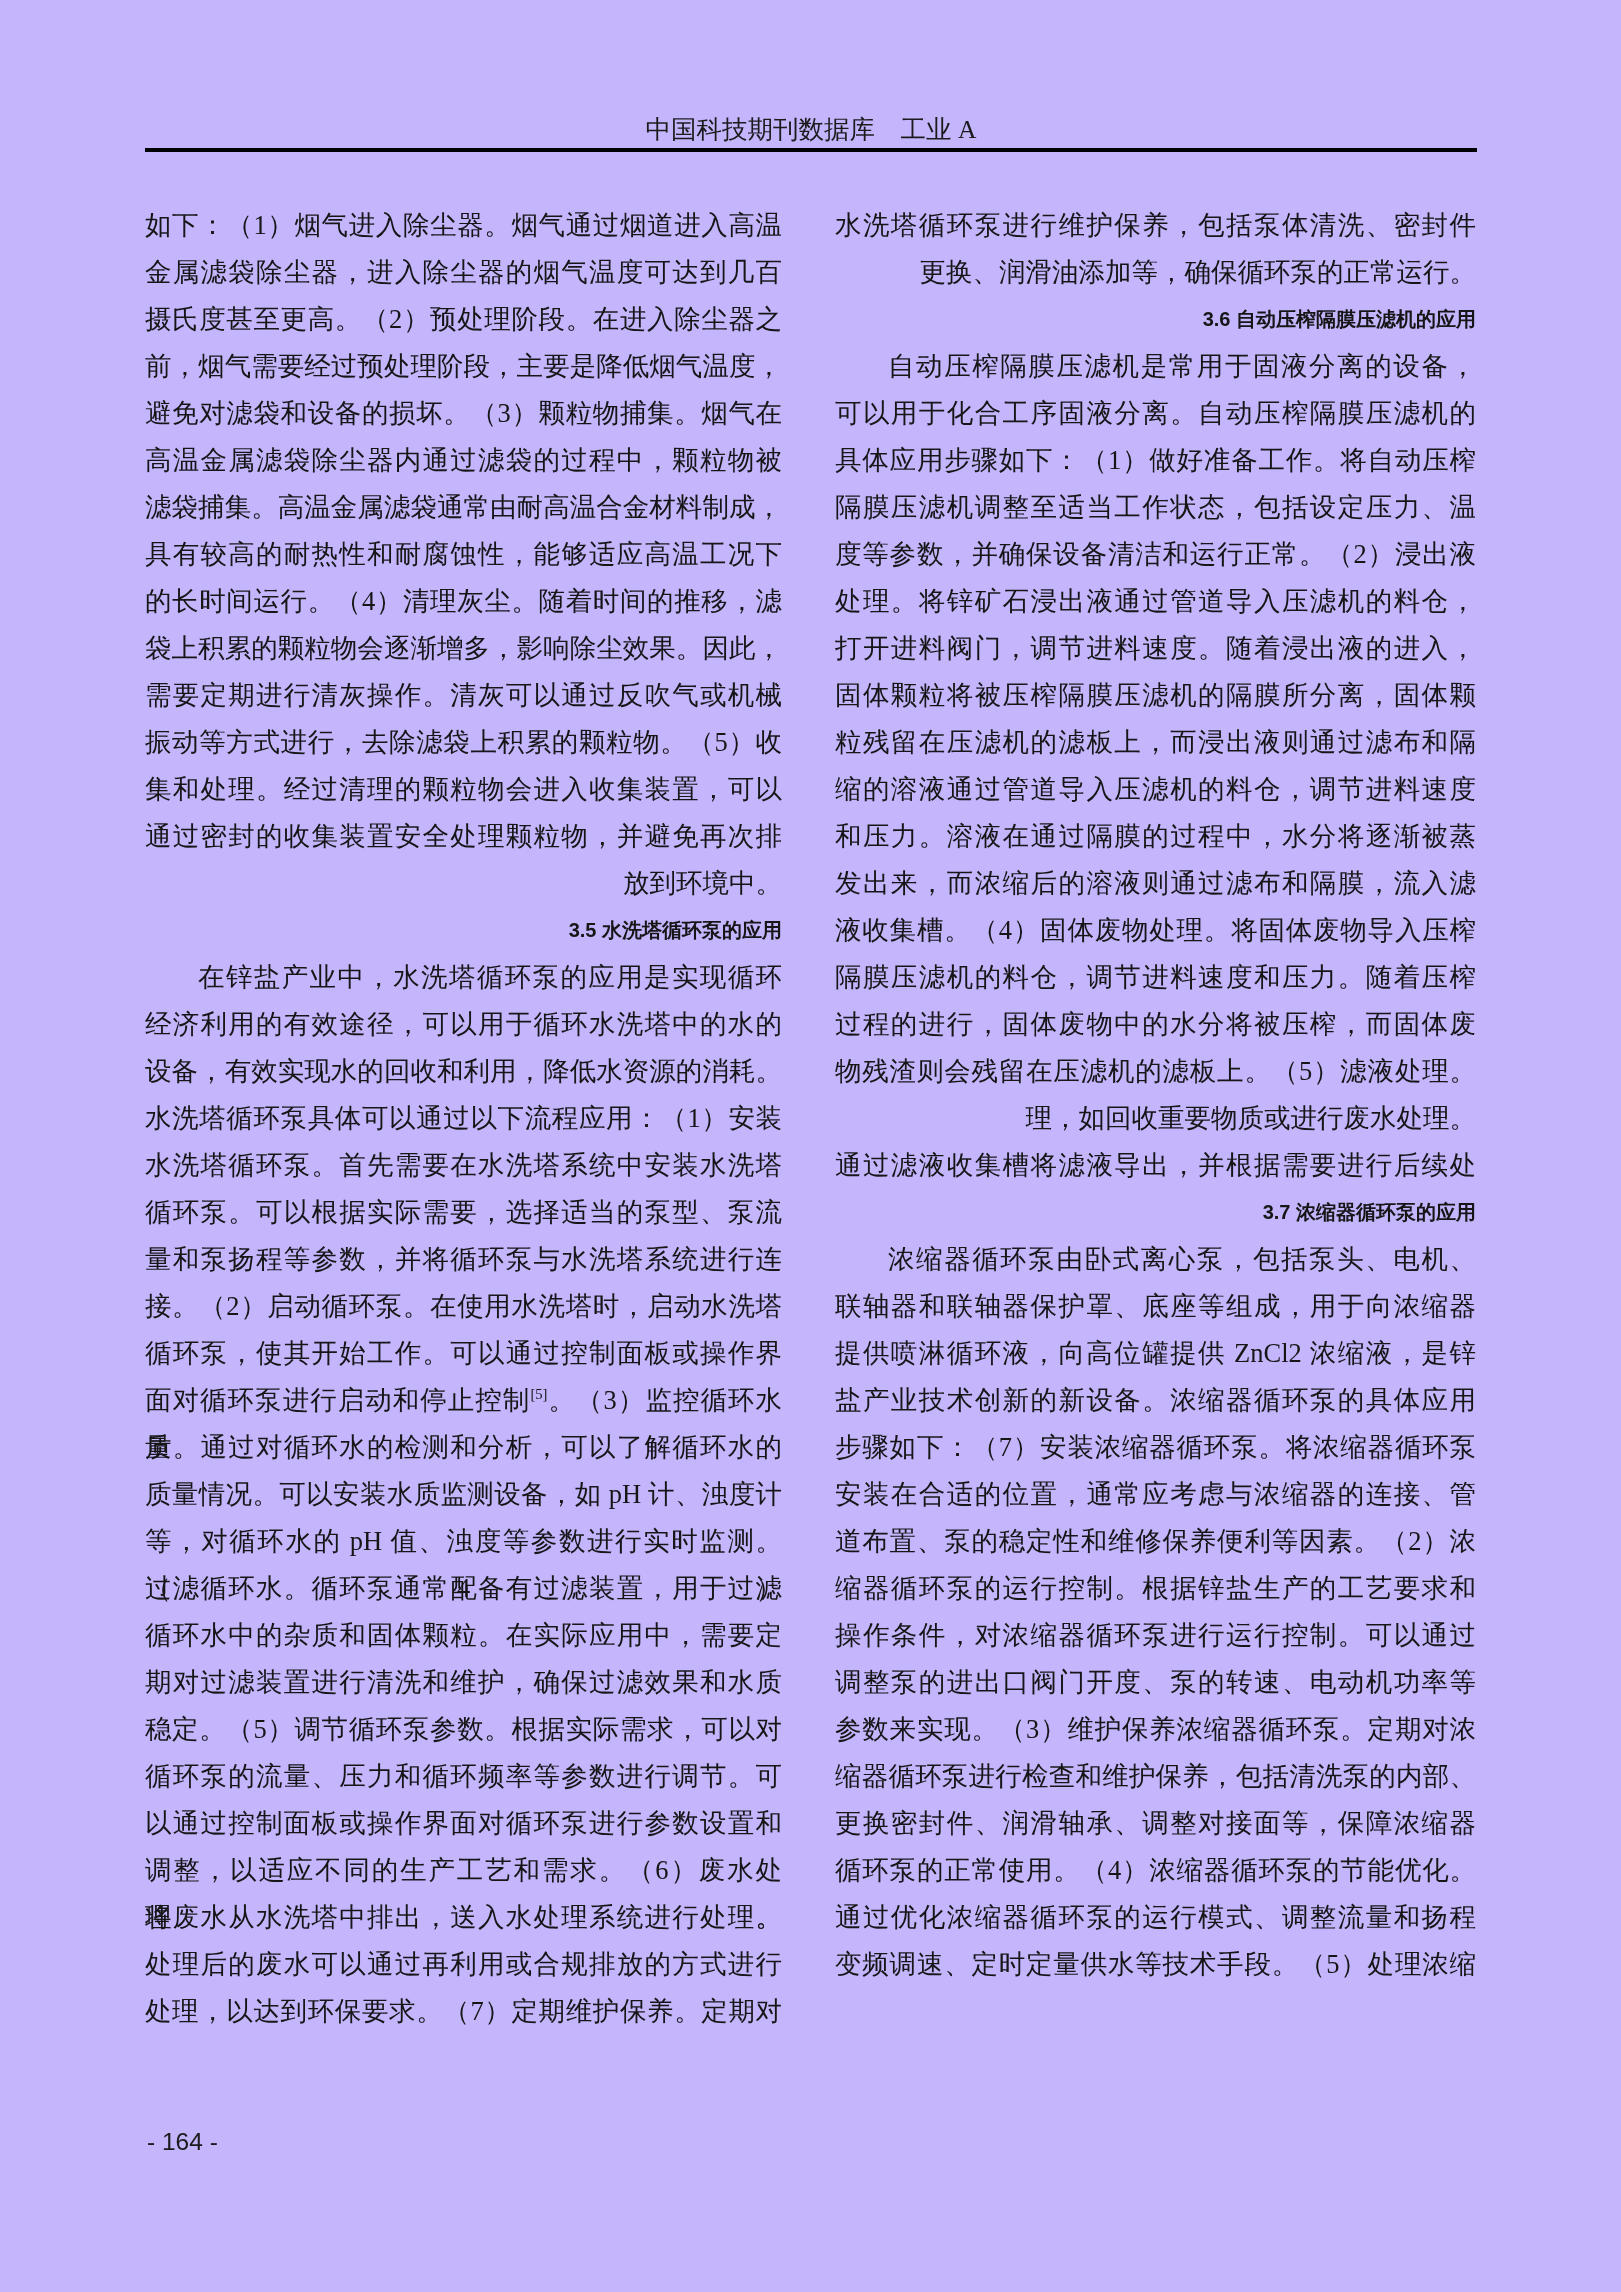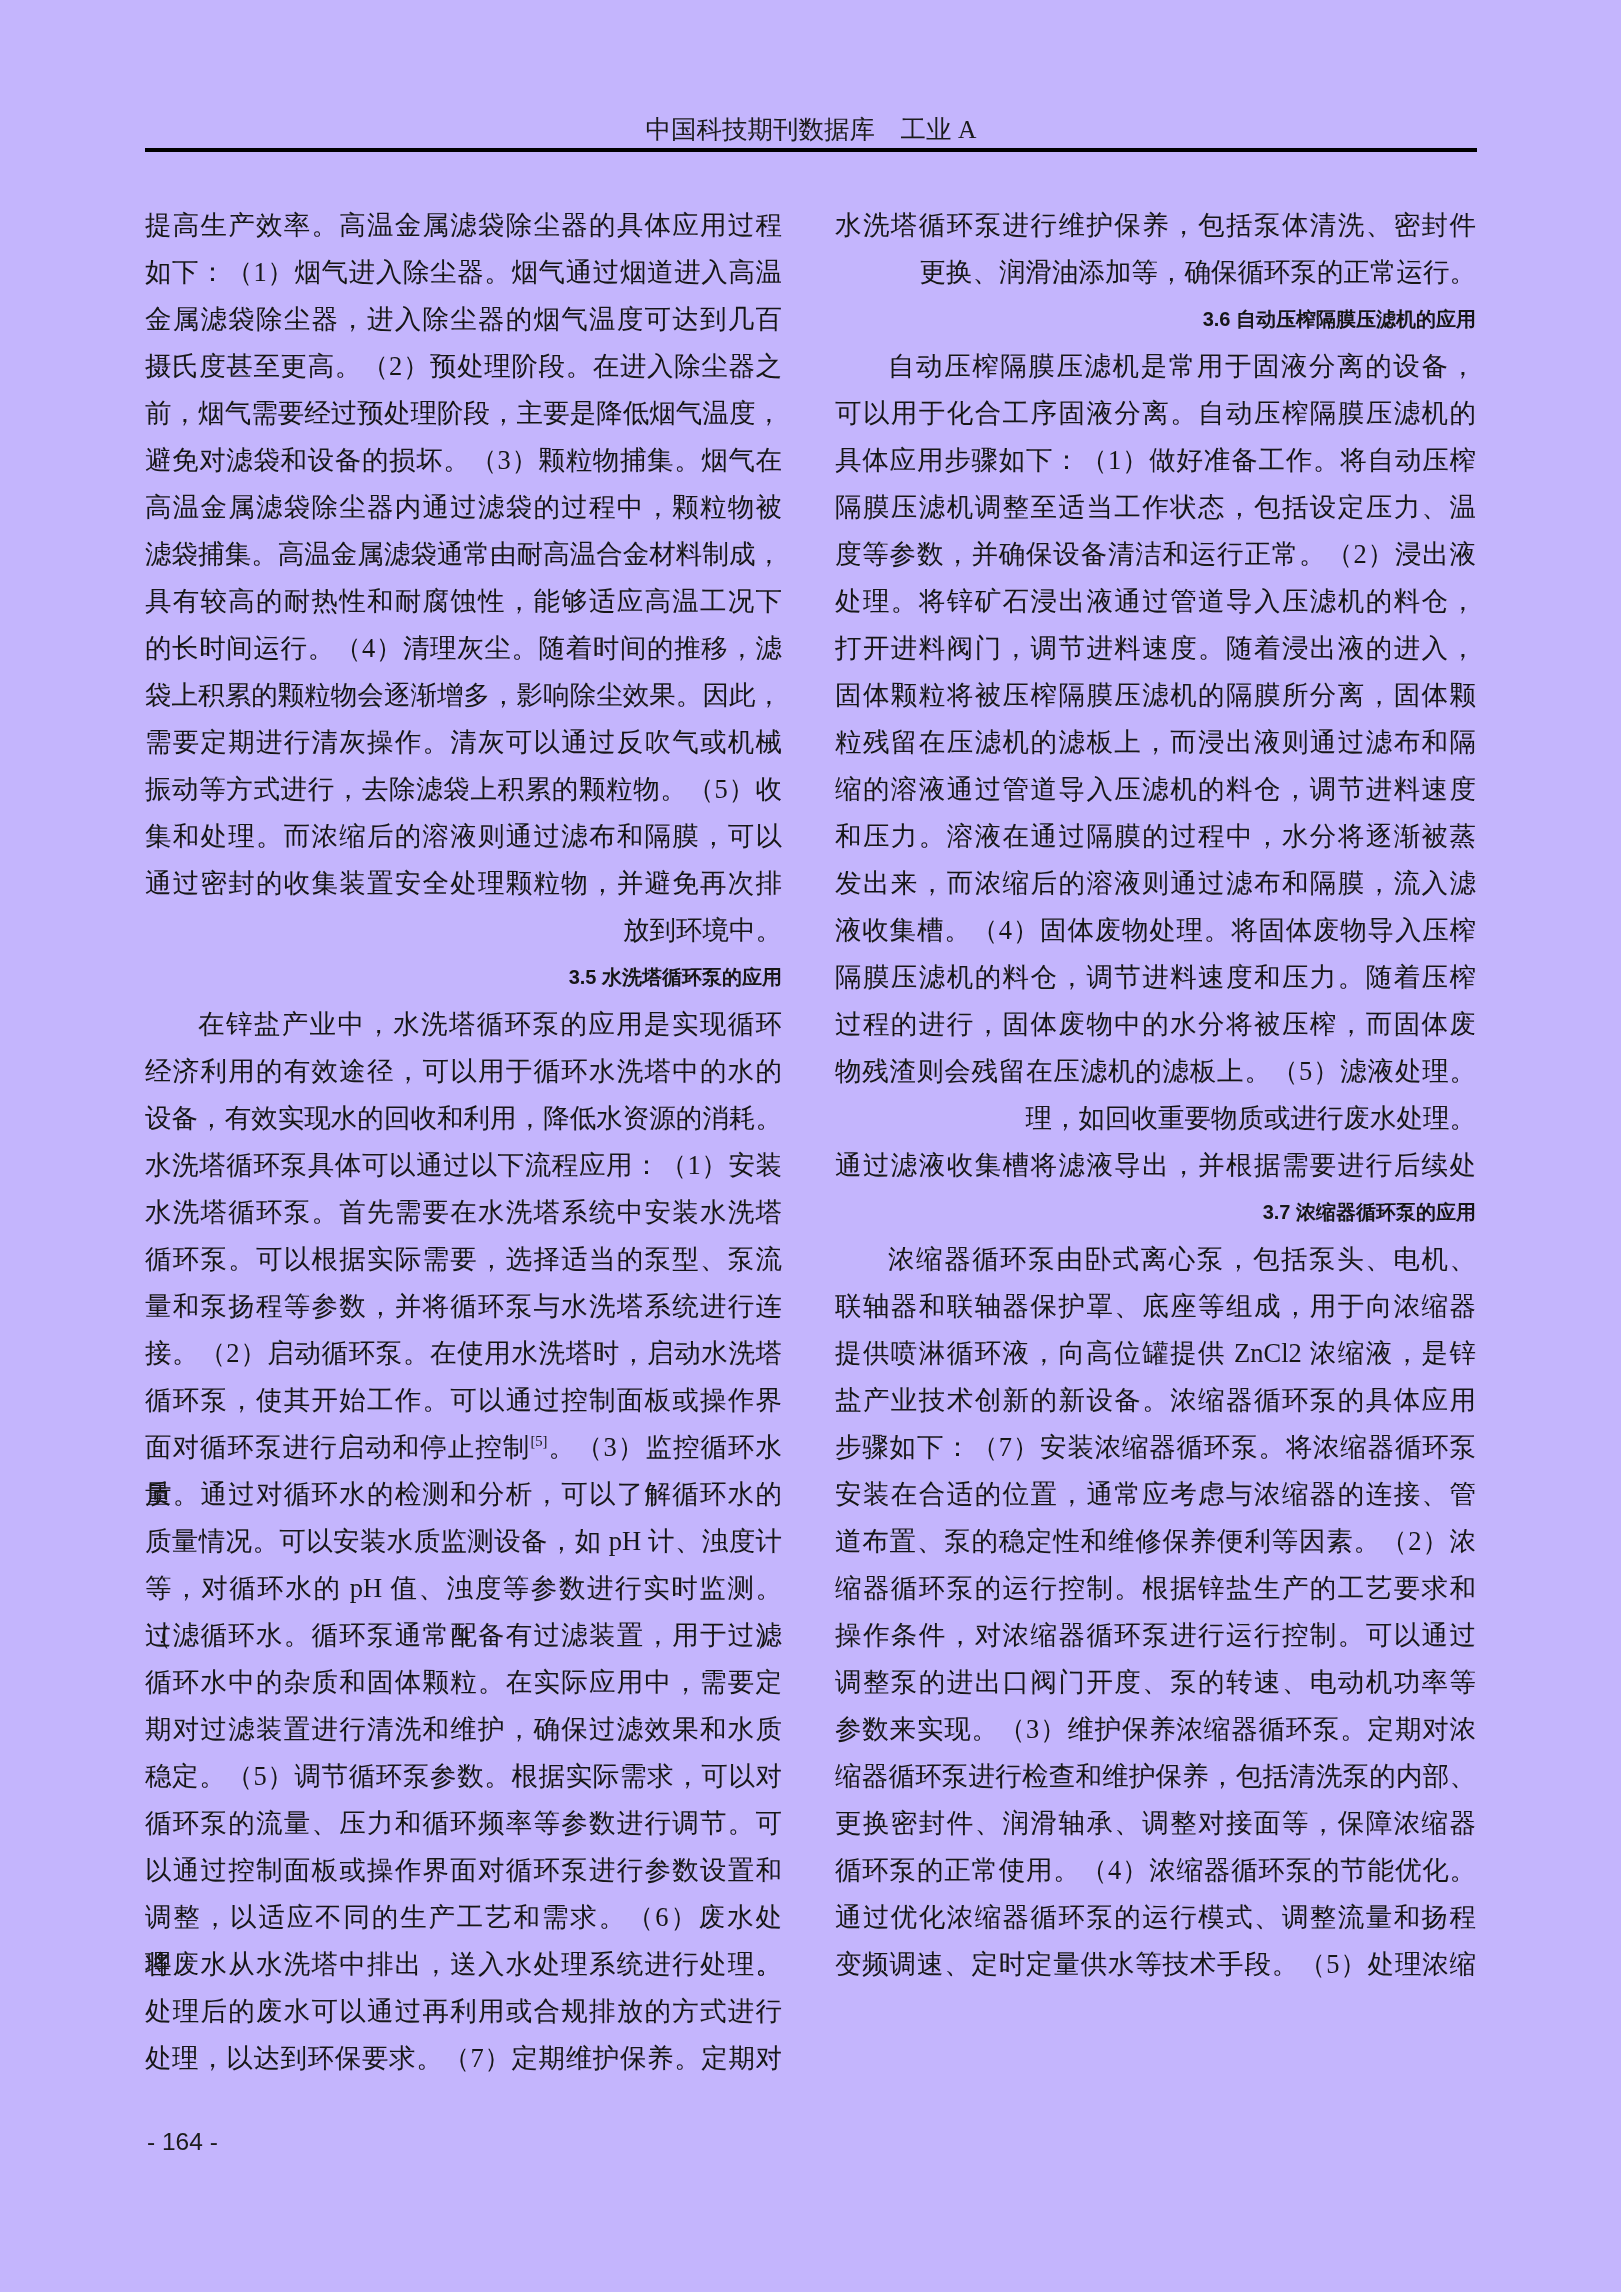--- a/index.html
+++ b/index.html
@@ -83,34 +83,33 @@
   }
 </style>
 </head>
 <body>
 
 <div id="page">
   <div class="header-title">中国科技期刊数据库　工业 A</div>
   <div class="header-rule"></div>
 
   <div class="col col-left">
-      <div class="row j">提高生产效率。高温金属滤袋除尘器的具体应用过程</div>
       <div class="row j">如下：（1）烟气进入除尘器。烟气通过烟道进入高温</div>
       <div class="row j">金属滤袋除尘器，进入除尘器的烟气温度可达到几百</div>
       <div class="row j">摄氏度甚至更高。（2）预处理阶段。在进入除尘器之</div>
       <div class="row j">前，烟气需要经过预处理阶段，主要是降低烟气温度，</div>
       <div class="row j">避免对滤袋和设备的损坏。（3）颗粒物捕集。烟气在</div>
       <div class="row j">高温金属滤袋除尘器内通过滤袋的过程中，颗粒物被</div>
       <div class="row j">滤袋捕集。高温金属滤袋通常由耐高温合金材料制成，</div>
       <div class="row j">具有较高的耐热性和耐腐蚀性，能够适应高温工况下</div>
       <div class="row j">的长时间运行。（4）清理灰尘。随着时间的推移，滤</div>
       <div class="row j">袋上积累的颗粒物会逐渐增多，影响除尘效果。因此，</div>
       <div class="row j">需要定期进行清灰操作。清灰可以通过反吹气或机械</div>
       <div class="row j">振动等方式进行，去除滤袋上积累的颗粒物。（5）收</div>
-      <div class="row j">集和处理。而浓缩后的溶液则通过滤布和隔膜，可以</div>
+      <div class="row j">集和处理。经过清理的颗粒物会进入收集装置，可以</div>
       <div class="row j">通过密封的收集装置安全处理颗粒物，并避免再次排</div>
       <div class="row e">放到环境中。</div>
       <div class="row h">3.5 水洗塔循环泵的应用</div>
       <div class="row ij">在锌盐产业中，水洗塔循环泵的应用是实现循环</div>
       <div class="row j">经济利用的有效途径，可以用于循环水洗塔中的水的</div>
       <div class="row j">设备，有效实现水的回收和利用，降低水资源的消耗。</div>
       <div class="row j">水洗塔循环泵具体可以通过以下流程应用：（1）安装</div>
       <div class="row j">水洗塔循环泵。首先需要在水洗塔系统中安装水洗塔</div>
       <div class="row j">循环泵。可以根据实际需要，选择适当的泵型、泵流</div>
       <div class="row j">量和泵扬程等参数，并将循环泵与水洗塔系统进行连</div>

